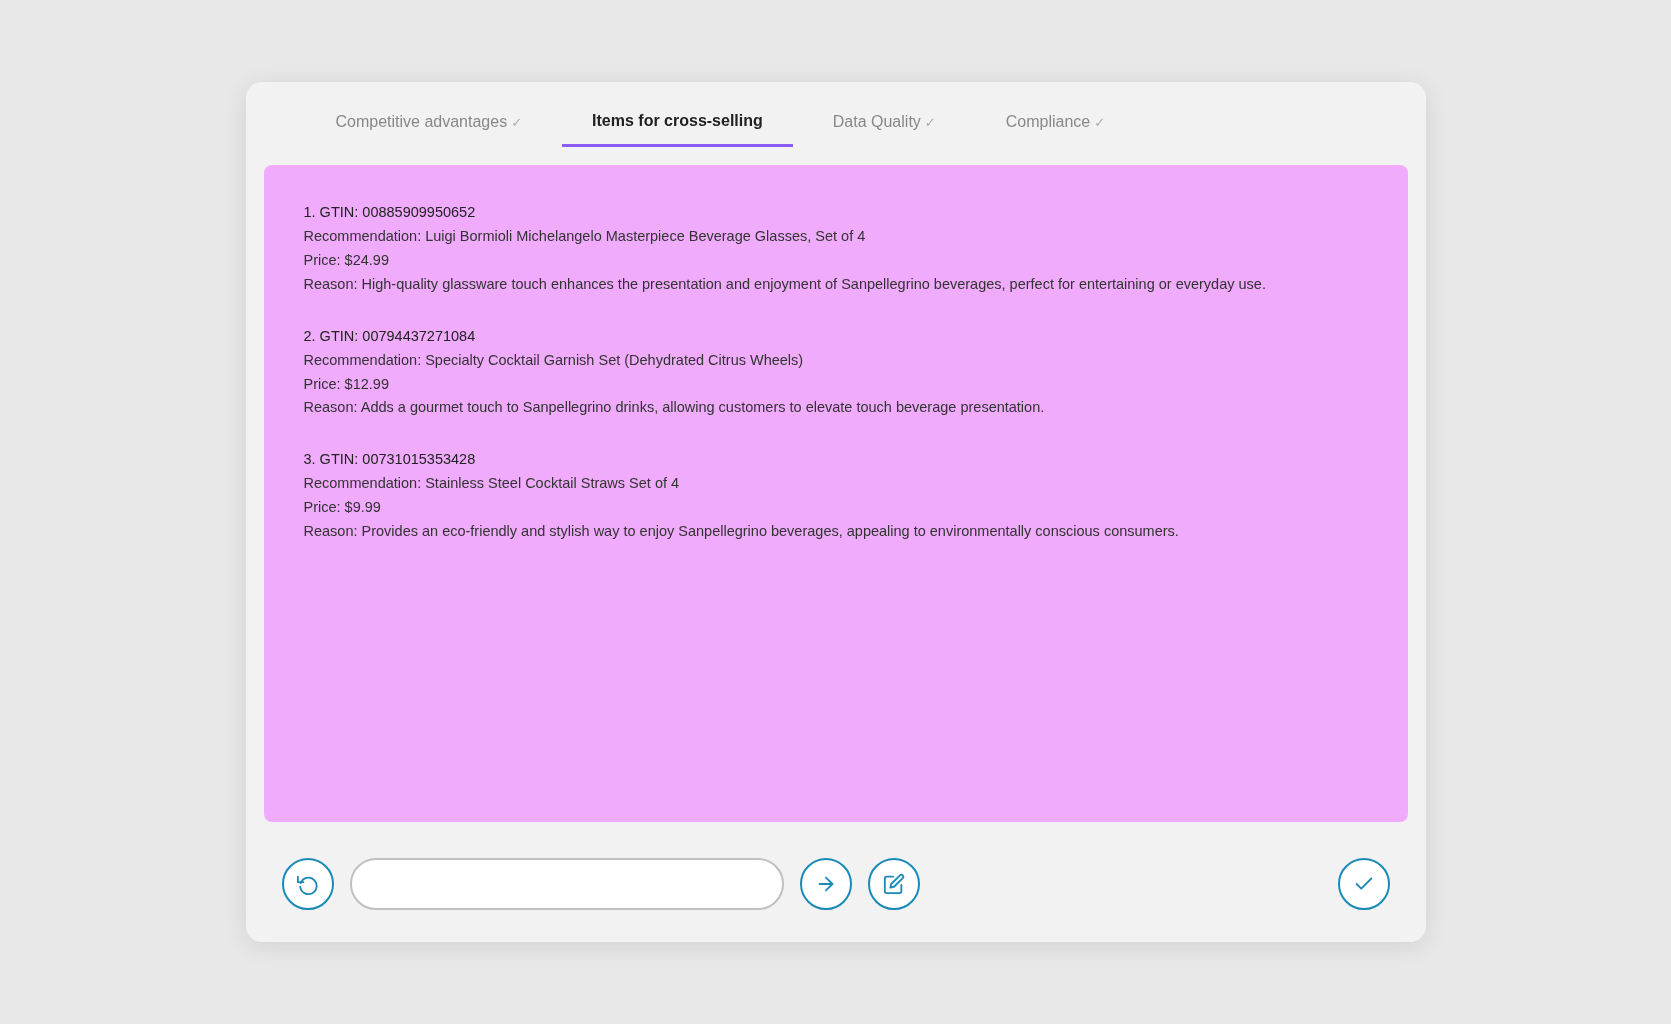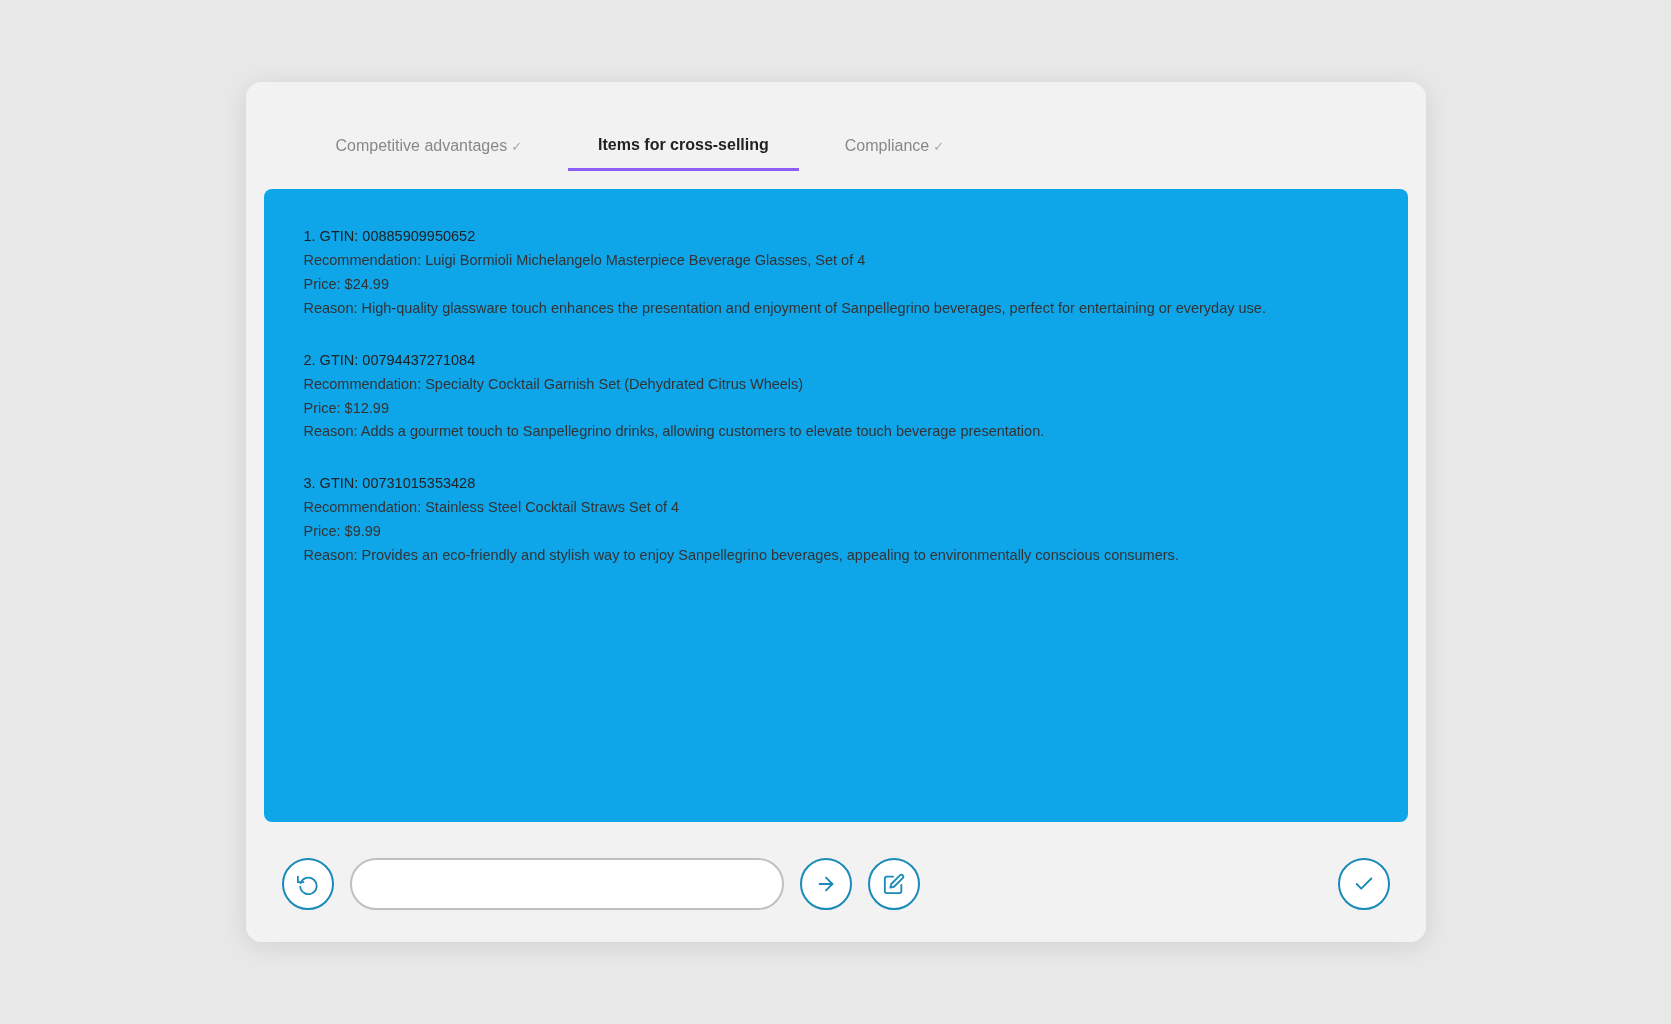--- a/index.html
+++ b/index.html
@@ -20,22 +20,22 @@
       display: flex;
       flex-direction: column;
       overflow: hidden;
       position: relative;
     }
     
     .tabs {
       display: flex;
       flex-direction: row;
       align-items: flex-end;
-      padding: 44px 60px 0 60px;
-      gap: 16px;
+      padding: 20px 60px 0 60px;
+      gap: 10px;
       background: #f2f2f2;
     }
     .tab {
       padding: 10px 30px 14px 30px;
       font-size: 16px;
       color: #888;
       cursor: pointer;
       position: relative;
       white-space: nowrap;
       font-weight: 400;
@@ -47,21 +47,21 @@
       border-bottom: 3px solid #8b5cf6;
     }
     .tab .check-icon {
       display: inline-block;
       margin-left: 4px;
       font-size: 13px;
       color: #aaa;
     }
     
     .content-area {
-      background: #0ea5e9;
+      background: #f0abfc;
       margin: 18px 18px 18px 18px;
       border-radius: 8px;
       flex: 1;
       padding: 36px 40px 36px 40px;
       overflow-y: auto;
       min-height: 580px;
     }
     .item-block {
       margin-bottom: 28px;
     }
@@ -128,20 +128,21 @@
     .svg-icon { width: 22px; height: 22px; stroke: #1a8ab8; fill: none; stroke-width: 2; stroke-linecap: round; stroke-linejoin: round; }
   </style>
 </head>
 <body>
 
 <div class="card">
 
   <div class="tabs">
   <div class="tab">Competitive advantages<span class="check-icon"> ✓</span></div>
       <div class="tab active">Items for cross-selling</div>
+      <div class="tab">Data Quality<span class="check-icon"> ✓</span></div>
       <div class="tab">Compliance<span class="check-icon"> ✓</span></div>
     </div>
 
   <div class="content-area">
   <div class="item-block">
         <p class="item-number">1. GTIN: 00885909950652</p>
         <p>Recommendation: Luigi Bormioli Michelangelo Masterpiece Beverage Glasses, Set of 4</p>
         <p>Price: $24.99</p>
         <p>Reason: High-quality glassware touch enhances the presentation and enjoyment of Sanpellegrino beverages, perfect for entertaining or everyday use.</p>
       </div>

